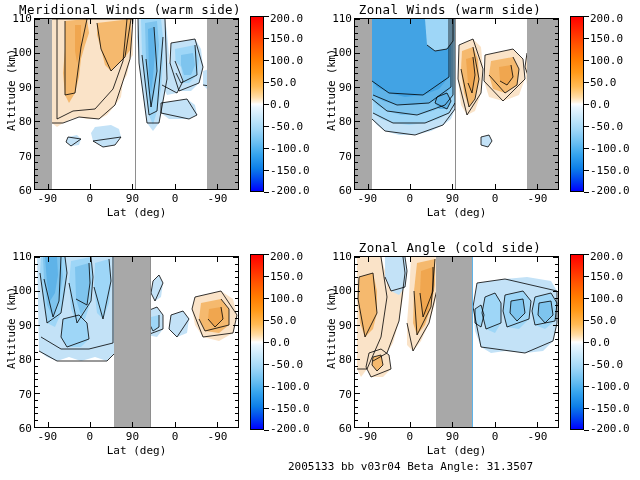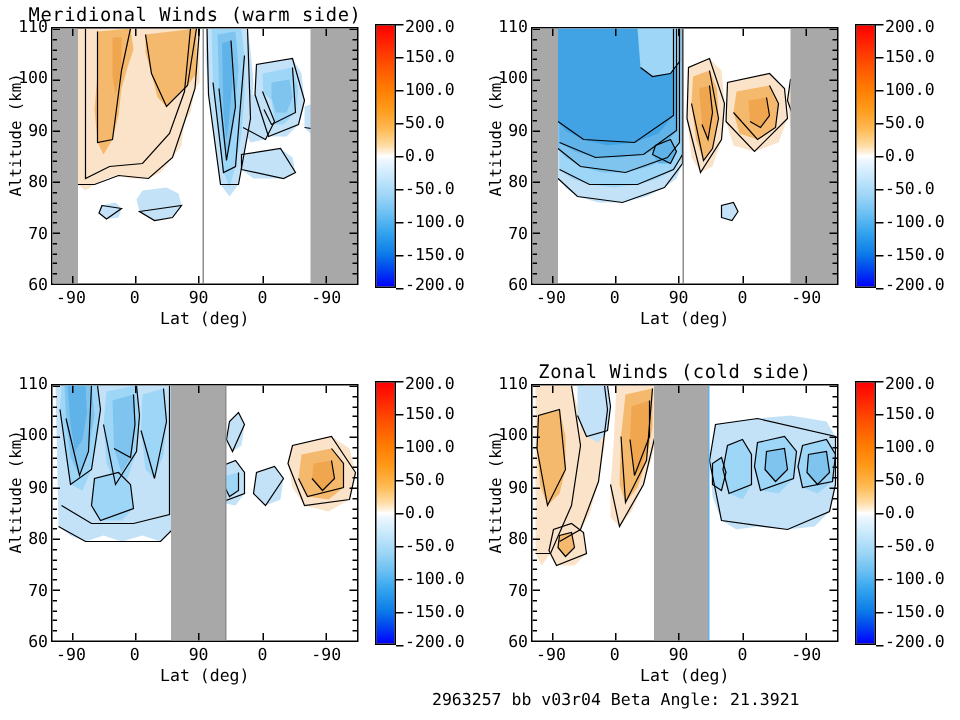--- a/index.html
+++ b/index.html
@@ -226,20 +226,21 @@
       <div class="cblabel" style="left:20px;top:88px;">0.0</div>
       <div class="cblabel" style="left:20px;top:110px;">-50.0</div>
       <div class="cblabel" style="left:20px;top:132px;">-100.0</div>
       <div class="cblabel" style="left:20px;top:154px;">-150.0</div>
       <div class="cblabel" style="left:20px;top:174px;">-200.0</div>
     </div>
   </div>
 
   <div class="panel" style="left:320px;top:0;width:320px;height:240px;">
 
+    <div class="ptitle" style="left:8px;top:2px;width:244px;">Zonal Winds (warm side)</div>
 
     <div class="ylab" style="left:-24px;top:90px;width:70px;text-align:center;">Altitude (km)</div>
 
     <div style="position:absolute;left:0;top:18px;width:32px;height:172px;">
       <div class="ytick" style="top:172px;">60</div>
       <div class="ytick" style="top:137.6px;">70</div>
       <div class="ytick" style="top:103.2px;">80</div>
       <div class="ytick" style="top:68.8px;">90</div>
       <div class="ytick" style="top:34.4px;">100</div>
       <div class="ytick" style="top:0px;">110</div>
@@ -537,21 +538,21 @@
       <div class="cblabel" style="left:20px;top:88px;">0.0</div>
       <div class="cblabel" style="left:20px;top:110px;">-50.0</div>
       <div class="cblabel" style="left:20px;top:132px;">-100.0</div>
       <div class="cblabel" style="left:20px;top:154px;">-150.0</div>
       <div class="cblabel" style="left:20px;top:174px;">-200.0</div>
     </div>
   </div>
 
   <div class="panel" style="left:320px;top:238px;width:320px;height:240px;">
 
-    <div class="ptitle" style="left:8px;top:2px;width:244px;">Zonal Winds (cold side)</div>
+    <div class="ptitle" style="left:8px;top:2px;width:244px;">Zonal Angle (cold side)</div>
 
     <div class="ylab" style="left:-24px;top:90px;width:70px;text-align:center;">Altitude (km)</div>
 
     <div style="position:absolute;left:0;top:18px;width:32px;height:172px;">
       <div class="ytick" style="top:172px;">60</div>
       <div class="ytick" style="top:137.6px;">70</div>
       <div class="ytick" style="top:103.2px;">80</div>
       <div class="ytick" style="top:68.8px;">90</div>
       <div class="ytick" style="top:34.4px;">100</div>
       <div class="ytick" style="top:0px;">110</div>
@@ -691,15 +692,15 @@
       <div class="cblabel" style="left:20px;top:44px;">100.0</div>
       <div class="cblabel" style="left:20px;top:66px;">50.0</div>
       <div class="cblabel" style="left:20px;top:88px;">0.0</div>
       <div class="cblabel" style="left:20px;top:110px;">-50.0</div>
       <div class="cblabel" style="left:20px;top:132px;">-100.0</div>
       <div class="cblabel" style="left:20px;top:154px;">-150.0</div>
       <div class="cblabel" style="left:20px;top:174px;">-200.0</div>
     </div>
   </div>
 
-  <div class="caption" style="left:288px;top:460px;">2963257 bb v03r04    Beta Angle: 21.3921</div>
+  <div class="caption" style="left:288px;top:460px;">2005133 bb v03r04    Beta Angle: 31.3507</div>
 
 </div>
 
 </body></html>

